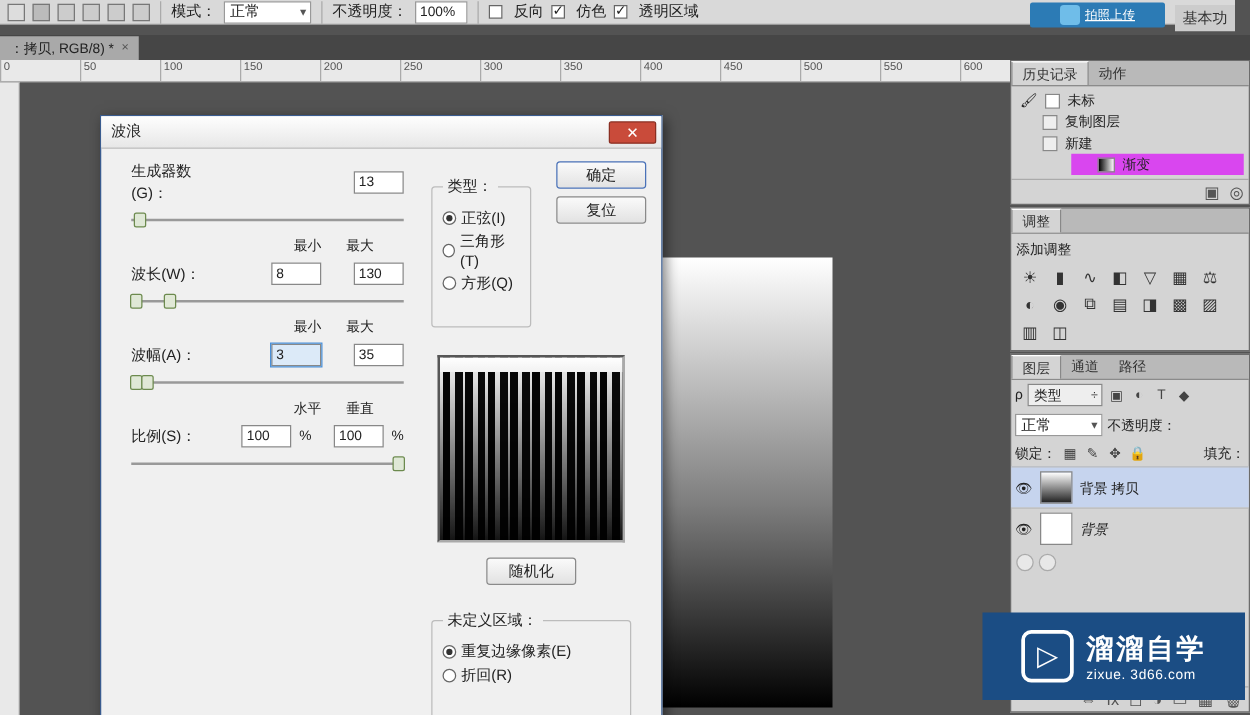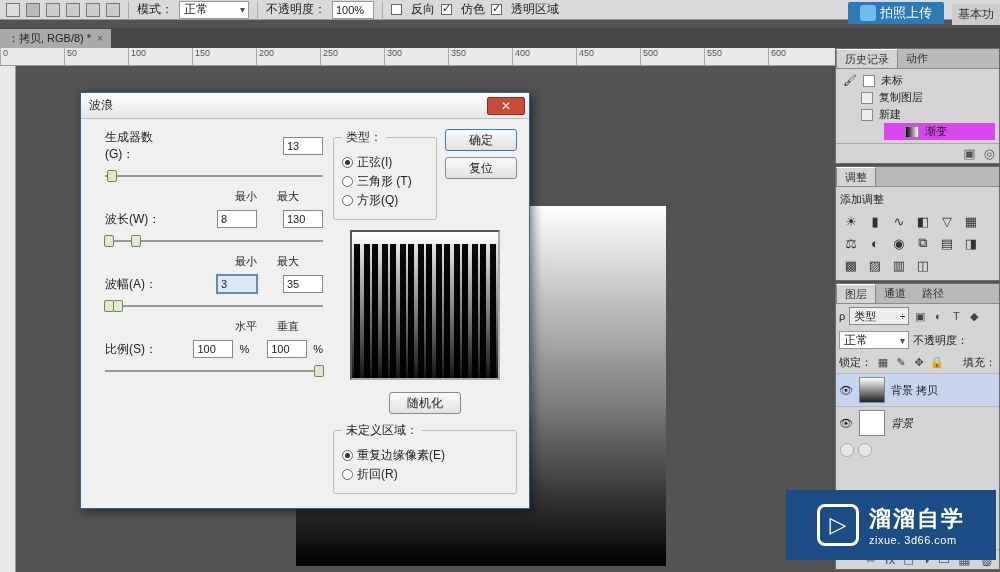--- a/index.html
+++ b/index.html
@@ -1,47 +1,47 @@
 <!DOCTYPE html>
 <html><head>
 <meta charset="utf-8">
 <style>
   * { box-sizing: border-box; margin: 0; padding: 0; font-family: "Microsoft YaHei", SimSun, Arial, sans-serif; }
   body { background: #535353; width: 1000px; height: 572px; overflow: hidden; position: relative; font-size: 12px; color: #222; }
 
   
-  .optbar { position: absolute; top: 0; left: 0; right: 0; height: 20px; background: #d9d9d9; display: flex; align-items: center; padding: 0 6px; gap: 6px; border-bottom: 1px solid #9a9a9a; }
+  .optbar { position: absolute; top: 0; left: 0; right: 12px; height: 20px; background: #d9d9d9; display: flex; align-items: center; padding: 0 6px; gap: 6px; border-bottom: 1px solid #9a9a9a; }
   .tool-swatch { width: 14px; height: 14px; border: 1px solid #777; background: #ddd; }
   .optbar .sep { width: 1px; height: 18px; background: #aaa; margin: 0 2px;}
   .optbar label { font-size: 12px; }
   .select-like { display: inline-flex; align-items: center; border: 1px solid #999; background: #fff; height: 18px; padding: 0 14px 0 4px; position: relative; min-width: 70px; font-size: 12px; }
   .select-like::after { content: "▾"; position: absolute; right: 3px; font-size: 10px; color: #555; }
   .numbox { border: 1px solid #999; background: #fff; height: 18px; padding: 0 3px; min-width: 42px; display: inline-flex; align-items: center; font-size: 11px; }
   .chk { width: 11px; height: 11px; border: 1px solid #666; display: inline-block; vertical-align: middle; margin-right: 3px; background: #fff; position: relative; }
   .chk.on::after { content: "✓"; position: absolute; top: -3px; left: 0; font-size: 11px; }
-  .uploadbtn { position: absolute; right: 56px; top: 2px; background: #2c7bb5; color: #fff; padding: 2px 12px; border-radius: 2px; font-size: 13px; display: flex; align-items: center; gap: 4px;}
+  .uploadbtn { position: absolute; right: 56px; top: 2px; background: #2c7bb5; color: #fff; padding: 2px 24px; border-radius: 2px; font-size: 10px; display: flex; align-items: center; gap: 4px; text-decoration: underline;}
   .uploadbtn-icon { width: 16px; height: 16px; background: #6fbde9; border-radius: 3px; display:inline-block;}
   .basic-tab { position: absolute; right: 0; top: 4px; font-size: 12px; color: #333; background:#ccc; padding:2px 6px;}
 
   
   .doctab { position: absolute; top: 28px; left: 0; right: 0; height: 20px; background: #464646; display: flex; align-items: center; }
   .doctab .tab { background: #a9a9a9; color: #222; padding: 2px 8px; font-size: 11px; display: flex; align-items: center; gap: 6px; }
   .doctab .tab .x { font-size: 10px; color: #555; }
 
   
   .ruler-h { position: absolute; top: 48px; left: 0; right: 165px; height: 18px; background: #e9e9e9; border-bottom: 1px solid #999; display:flex; font-size: 9px; color:#555; overflow:hidden; }
   .ruler-h span { width: 64px; flex: none; border-left:1px solid #aaa; padding-left:2px; height:100%; position:relative;}
   .ruler-v { position: absolute; top: 66px; left: 0; width: 16px; bottom: 0; background: #e9e9e9; border-right: 1px solid #999; }
 
   
   .canvas-bg { position: absolute; top: 66px; left: 16px; right: 165px; bottom: 0; background: #535353; }
   .artwork { position: absolute; left: 280px; top: 140px; width: 370px; height: 360px; background: linear-gradient(180deg,#fff 0%,#7d7d7d 55%,#000 100%); }
 
   
-  .rightcol { position: absolute; top: 48px; right: 0; width: 165px; bottom: 0; background: #535353; display:flex; flex-direction:column; }
+  .rightcol { position: absolute; top: 48px; right: 0; width: 192px; bottom: 0; background: #535353; display:flex; flex-direction:column; }
   .panel { background: #d4d4d4; border: 1px solid #6c6c6c; margin-bottom: 2px; }
   .panel .tabs { display:flex; background:#b9b9b9; height:20px; border-bottom:1px solid #8b8b8b;}
   .panel .tabs .ptab { padding: 2px 8px; font-size: 11px; color:#333; cursor:pointer; }
   .panel .tabs .ptab.sel { background:#d4d4d4; border-top:1px solid #fff; border-right:1px solid #888; border-left:1px solid #888;}
   .panel .body { padding: 3px 4px; }
 
   .hist-row { display:flex; align-items:center; gap:6px; padding:1px 3px; font-size:11px;}
   .hist-row.sel { background:#d946ef;margin-left:44px;}
   .hist-row .sq { width:12px; height:12px; border:1px solid #888; display:inline-block; background:#eee;}
   .hist-row .eye { width:12px; display:inline-block;}
@@ -85,21 +85,21 @@
   .ibox { border:1px solid #888; background:#fff; width:40px; height:18px; padding:1px 3px; font-size:11px; text-align:left; display:inline-flex; align-items:center;}
   .ibox.sel{ outline:1px solid #4a90d9; background:#dceaf8;}
   .minmax{ display:flex; gap:20px; padding-left:130px;}
   .minmax span{ font-size:11px;}
 
   .slider-bar { position:relative; height:14px; }
   .track{ position:absolute; left:0; right:0; top:6px; height:2px; background:#999;}
   .handle{ position:absolute; top:1px; width:10px; height:12px; background:#dfe8d6; border:1px solid #6c8a4e; border-radius:2px; transform:translateX(-50%);}
   .handle.h2{ background:#e0e8d6;}
 
-  fieldset.grp { border:1px solid #bcbcbc; border-radius:3px; padding:6px 8px 8px 8px; margin:0; }
+  fieldset.grp { border:1px solid #bcbcbc; border-radius:3px; padding:6px 8px 24px 8px; margin:12px; }
   fieldset.grp legend { font-size:12px; padding:0 4px;}
   .radio-row { display:flex; align-items:center; gap:4px; margin:2px 0; font-size:12px;}
   .radio{ width:11px;height:11px;border:1px solid #666;border-radius:50%;display:inline-block;position:relative;background:#fff;}
   .radio.on::after{content:"";position:absolute;left:2px;top:2px;width:5px;height:5px;background:#333;border-radius:50%;}
 
   .btn { width:72px; height:22px; border:1px solid #8a8a8a; border-radius:3px; background:linear-gradient(180deg,#fafafa,#e2e2e2); font-size:12px; display:flex;align-items:center;justify-content:center; cursor:pointer;}
   .btn-row{ display:flex; flex-direction:column; gap:6px; align-items:flex-end;}
 
   .preview-box { width:150px; height:150px; border:2px inset #aaa; margin:2px auto 4px auto; background:linear-gradient(180deg,#fff 0%,#fff 8%, transparent 8%), repeating-linear-gradient(90deg,#f5f5f5 0 2px,#050505 2px 8px,#f2f2f2 8px 12px,#0a0a0a 12px 18px); background-blend-mode:normal;}
   .preview-inner{ width:100%; height:100%; background:linear-gradient(180deg,#fff 0%,#eaeaea 12%,#6c6c6c 60%,#000 100%); mix-blend-mode:multiply; opacity:0.92;}

